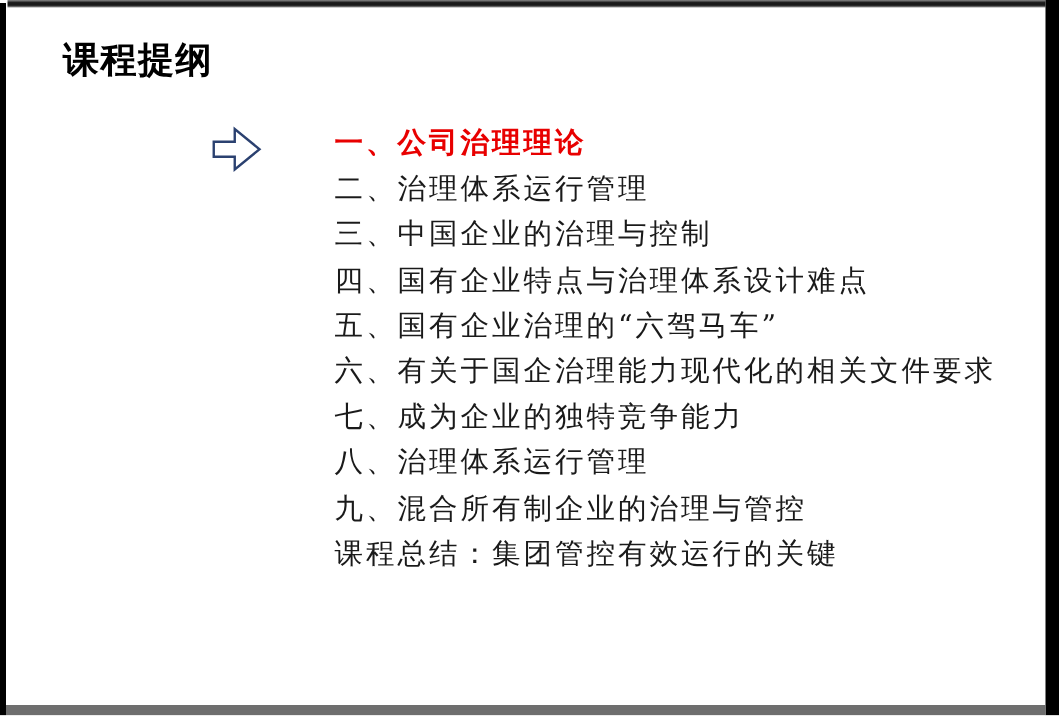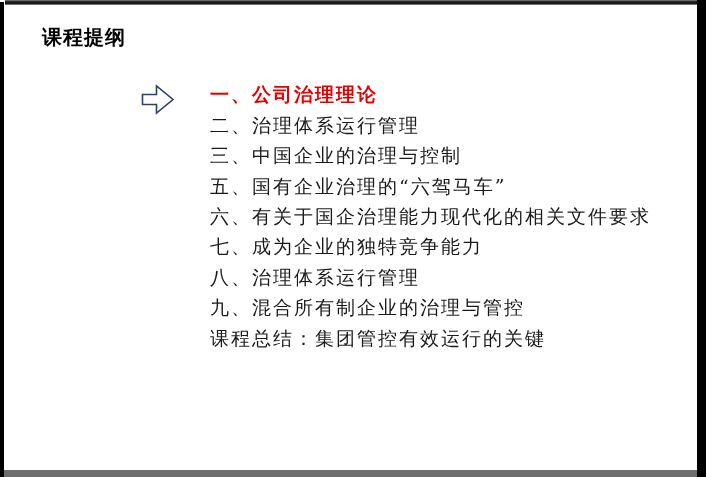--- a/index.html
+++ b/index.html
@@ -46,36 +46,36 @@
     right: 9px;
     bottom: 0;
     height: 7px;
     background: #6e6e6e;
   }
   .slide-title {
     position: absolute;
     left: 42px;
     top: 24px;
     font-family: "DejaVu Sans", "Liberation Sans", sans-serif;
-    font-size: 20px;
+    font-size: 24px;
     font-weight: bold;
     color: #000000;
     letter-spacing: 1px;
     white-space: nowrap;
   }
   .pointer-arrow {
     position: absolute;
     left: 141px;
     top: 84px;
     width: 34px;
     height: 31px;
   }
   .outline-list {
     position: absolute;
-    left: 210px;
+    left: 223px;
     top: 80px;
   }
   .outline-item {
     height: 30.45px;
     display: flex;
     align-items: center;
     font-family: "DejaVu Serif", "Liberation Serif", serif;
     font-size: 19px;
     font-weight: 500;
     color: var(--text-color, #1a1a1a);
@@ -100,20 +100,21 @@
   <div class="slide-title">课程提纲</div>
 
   <svg class="pointer-arrow" viewBox="0 0 34 31" xmlns="http://www.w3.org/2000/svg">
     <path d="M1.5 10.5 H15.5 V2 L32 15.5 L15.5 29 V20.5 H1.5 Z" fill="#ffffff" stroke="#2b4170" stroke-width="1.6" stroke-linejoin="miter"></path>
   </svg>
 
   <div class="outline-list" id="outline-list">
       <div class="outline-item highlighted">一、公司治理理论</div>
       <div class="outline-item">二、治理体系运行管理</div>
       <div class="outline-item">三、中国企业的治理与控制</div>
+      <div class="outline-item">四、国有企业特点与治理体系设计难点</div>
       <div class="outline-item">五、国有企业治理的“六驾马车”</div>
       <div class="outline-item">六、有关于国企治理能力现代化的相关文件要求</div>
       <div class="outline-item">七、成为企业的独特竞争能力</div>
       <div class="outline-item">八、治理体系运行管理</div>
       <div class="outline-item">九、混合所有制企业的治理与管控</div>
       <div class="outline-item">课程总结：集团管控有效运行的关键</div>
     </div>
 
 </div>
 

